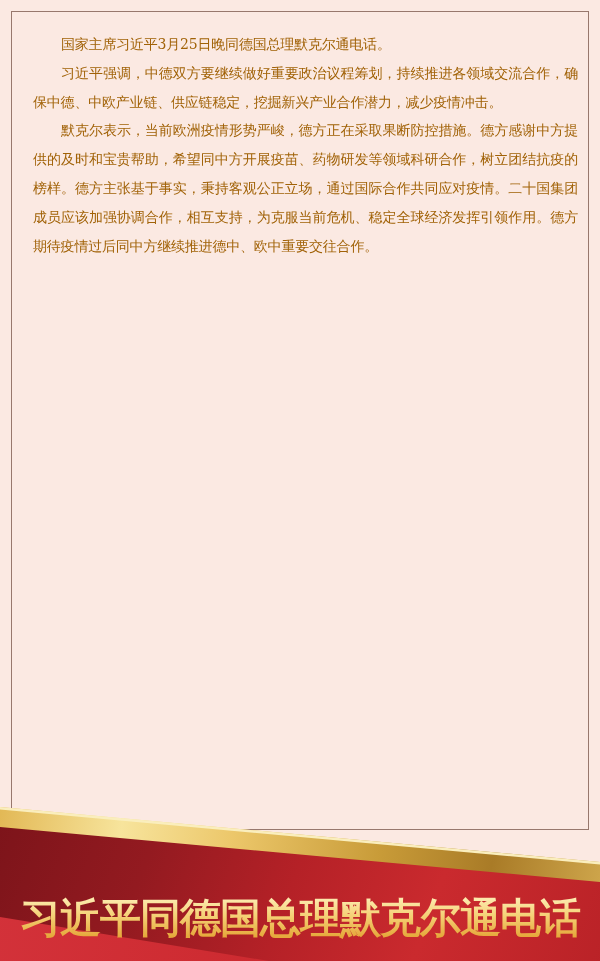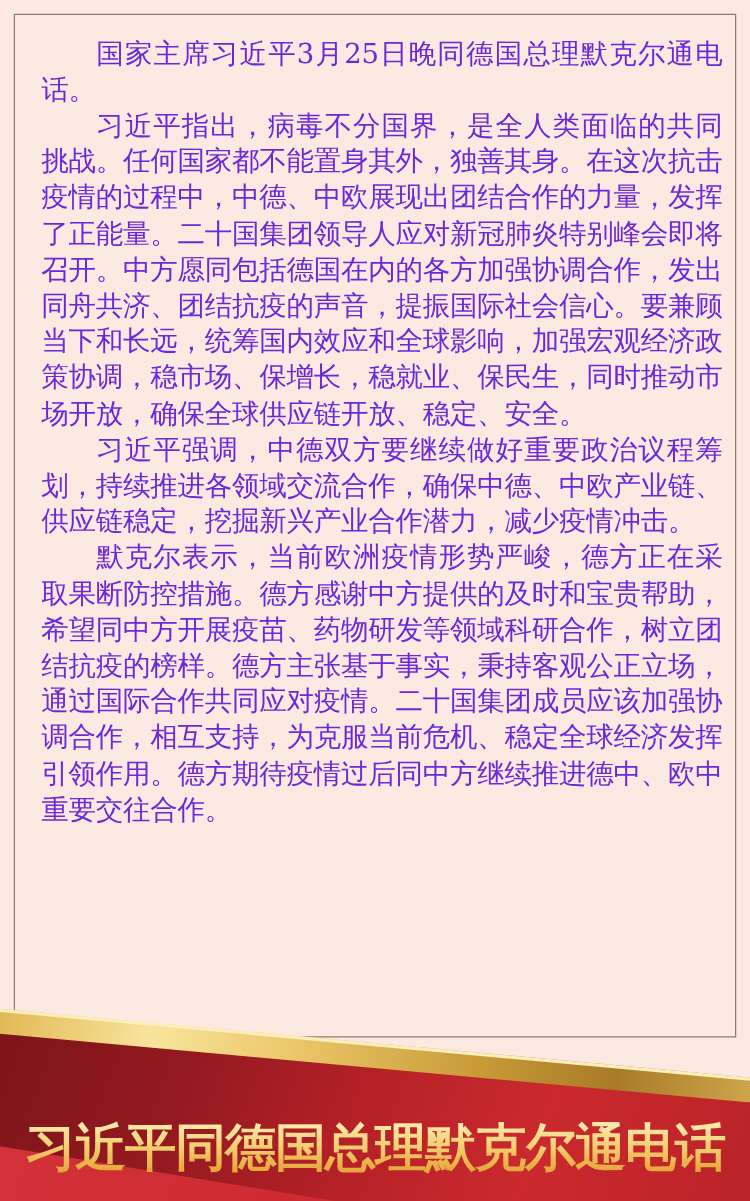--- a/index.html
+++ b/index.html
@@ -9,21 +9,21 @@
     font-family:"DejaVu Serif","Liberation Serif",serif;
   }
   
   .frame{
     position:absolute;left:11px;top:11px;width:578px;height:819px;
     box-sizing:border-box;border:1px solid #97786d;background:transparent;z-index:1;
   }
   
   .article{
     position:absolute;left:33px;top:30px;width:545px;max-height:726px;overflow:hidden;
-    color:#6d28d9;font-size:22px;line-height:28.8px;text-align:justify;z-index:2;
+    color:#a16207;font-size:14px;line-height:28.8px;text-align:justify;z-index:2;
     letter-spacing:-0.2px;
   }
   .article p{margin:0;text-indent:2em;}
   
   .banner{position:absolute;left:0;top:800px;width:600px;height:201px;z-index:3;}
   .banner .layer{position:absolute;inset:0;}
   .red-panel{
     background:linear-gradient(110deg,#7c141a 0%,#931a20 25%,#b52127 48%,#ca2a2e 70%,#b92227 100%);
     clip-path:polygon(0 25px,600px 80px,600px 198px,0 198px);
   }
@@ -71,21 +71,20 @@
     font-family:"Liberation Sans","DejaVu Sans",sans-serif;line-height:17px;
   }
 </style>
 </head>
 <body>
 
 <div class="frame"></div>
 
 <div class="article">
   <p>国家主席习近平3月25日晚同德国总理默克尔通电话。</p>
-  <p>习近平指出，病毒不分国界，是全人类面临的共同挑战。任何国家都不能置身其外，独善其身。在这次抗击疫情的过程中，中德、中欧展现出团结合作的力量，发挥了正能量。二十国集团领导人应对新冠肺炎特别峰会即将召开。中方愿同包括德国在内的各方加强协调合作，发出同舟共济、团结抗疫的声音，提振国际社会信心。要兼顾当下和长远，统筹国内效应和全球影响，加强宏观经济政策协调，稳市场、保增长，稳就业、保民生，同时推动市场开放，确保全球供应链开放、稳定、安全。</p>
   <p>习近平强调，中德双方要继续做好重要政治议程筹划，持续推进各领域交流合作，确保中德、中欧产业链、供应链稳定，挖掘新兴产业合作潜力，减少疫情冲击。</p>
   <p>默克尔表示，当前欧洲疫情形势严峻，德方正在采取果断防控措施。德方感谢中方提供的及时和宝贵帮助，希望同中方开展疫苗、药物研发等领域科研合作，树立团结抗疫的榜样。德方主张基于事实，秉持客观公正立场，通过国际合作共同应对疫情。二十国集团成员应该加强协调合作，相互支持，为克服当前危机、稳定全球经济发挥引领作用。德方期待疫情过后同中方继续推进德中、欧中重要交往合作。</p>
 </div>
 
 <div class="banner">
   <div class="layer red-panel"></div>
   <div class="layer bright-wedge"></div>
   <div class="layer dark-corner"></div>
   <div class="layer gold-ribbon"></div>
   <div class="layer gold-ribbon-highlight"></div>

